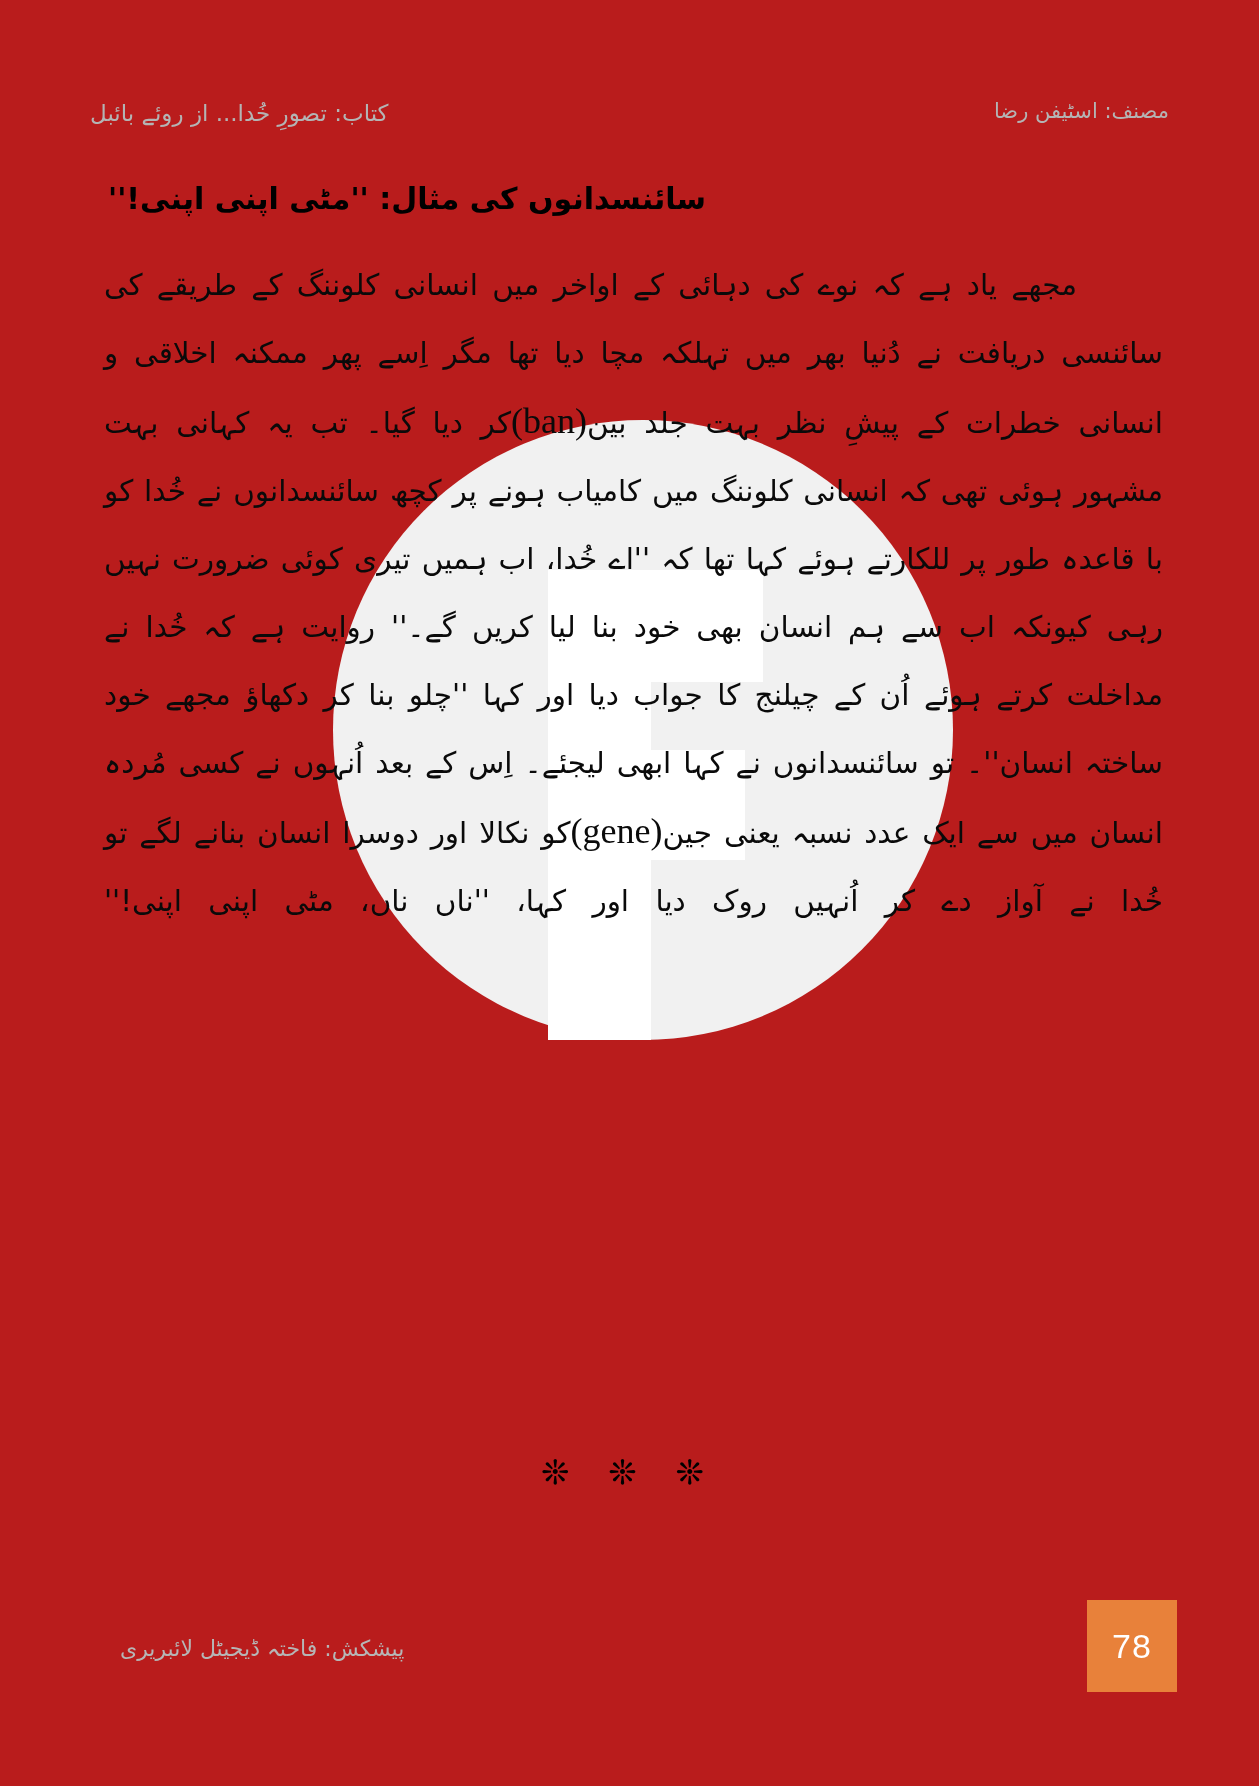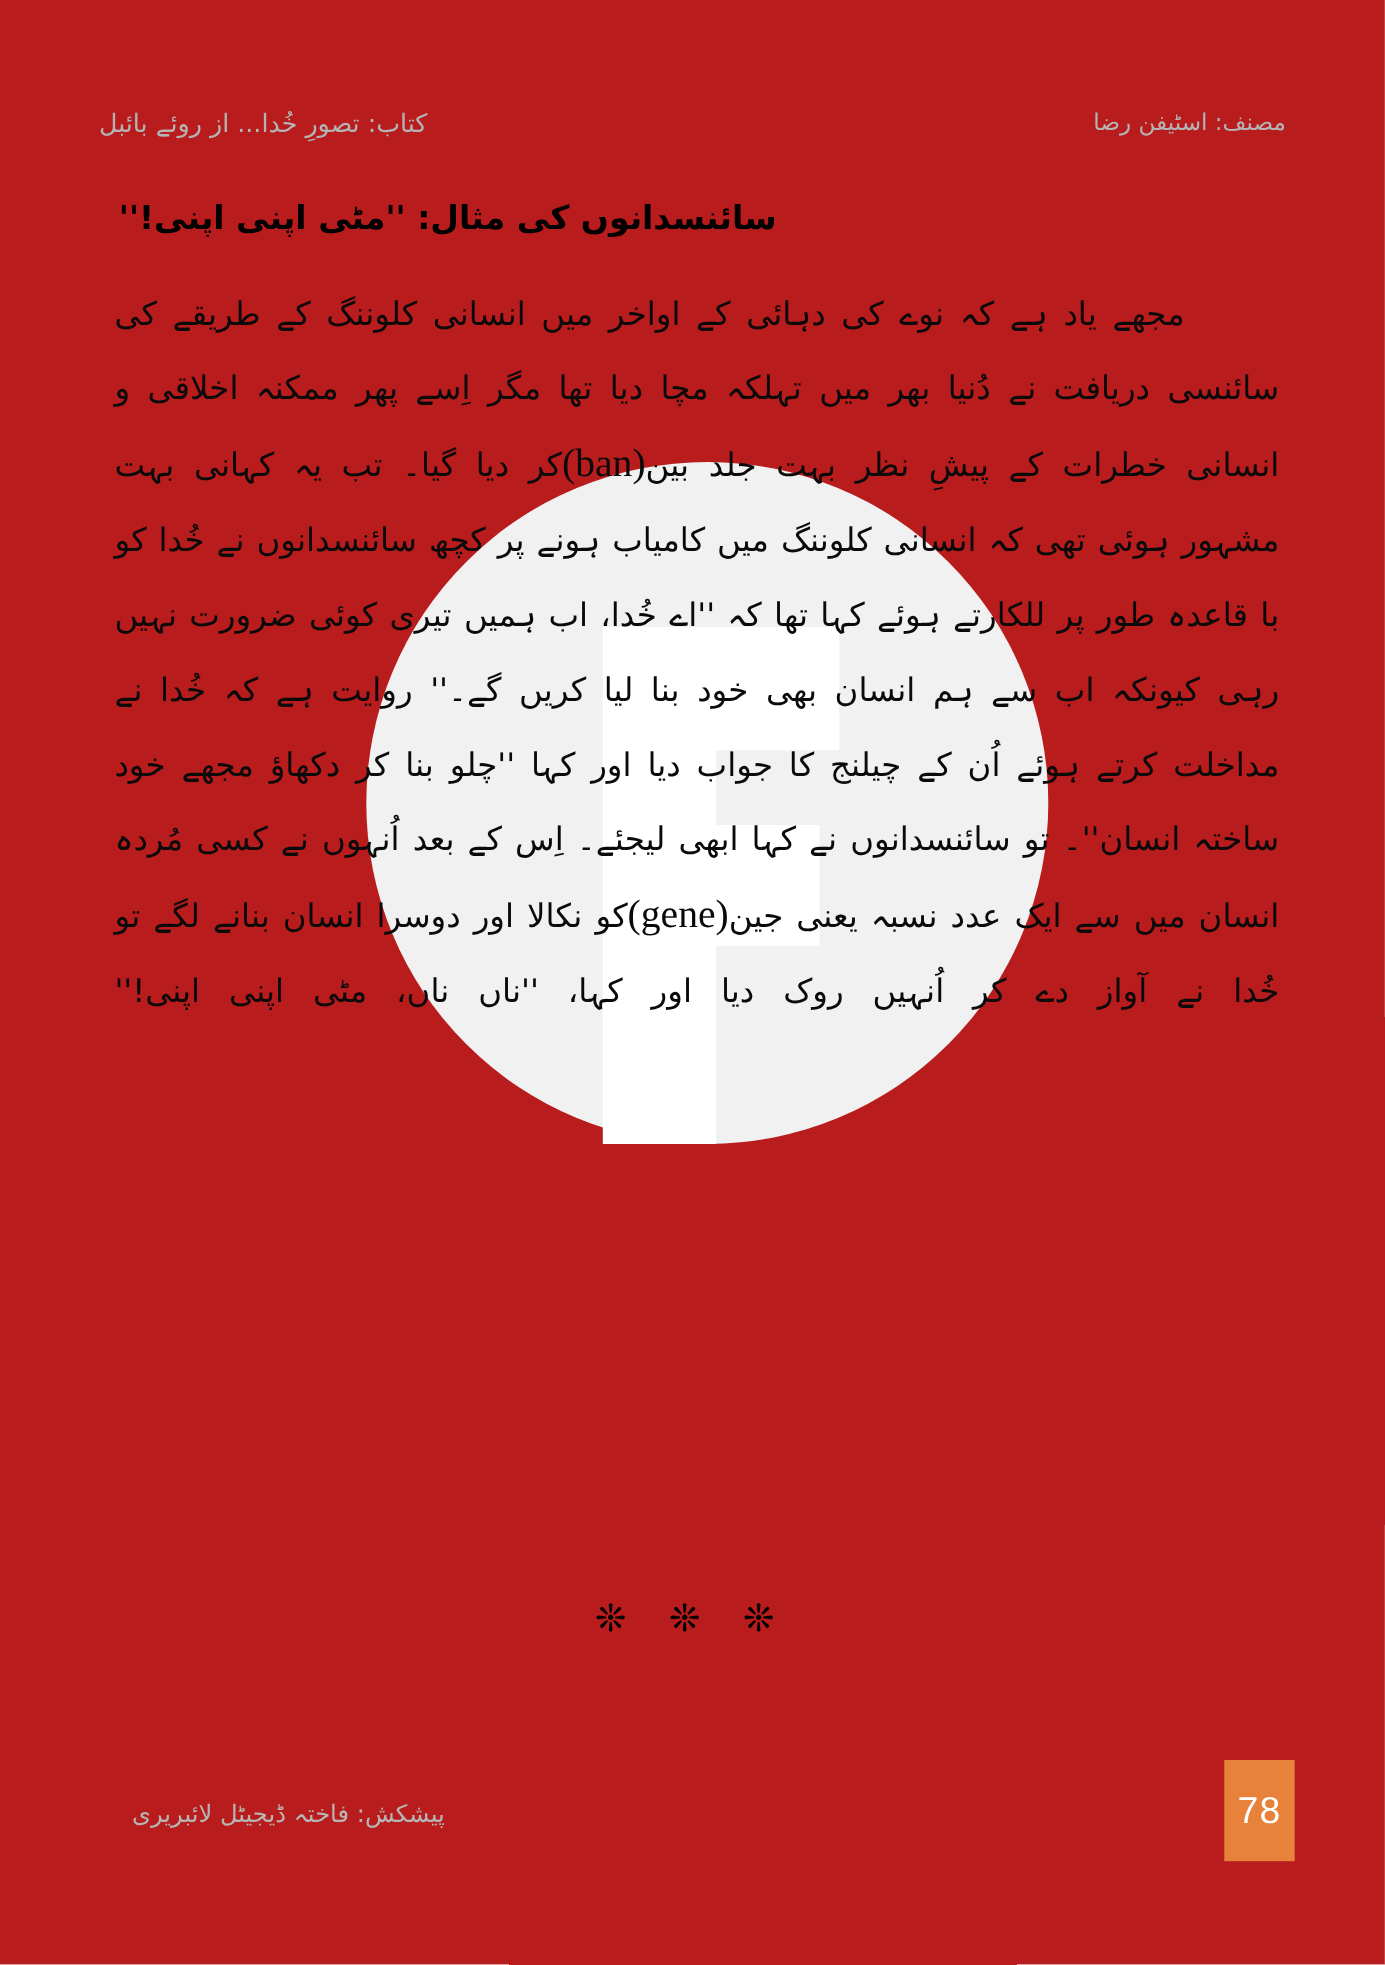--- a/index.html
+++ b/index.html
@@ -141,21 +141,21 @@
     top: 60px;
     color: #b6b6b6;
     font-size: 22px;
     white-space: nowrap;
     direction: rtl;
   }
   .page-number-box {
     position: absolute;
     right: 78px;
     top: 24px;
-    width: 64px;
+    width: 90px;
     height: 92px;
     background: #e8813a;
     display: flex;
     align-items: center;
     justify-content: center;
   }
   .page-number-box span {
     color: #ffffff;
     font-size: 34px;
     font-family: "Liberation Sans", sans-serif;

